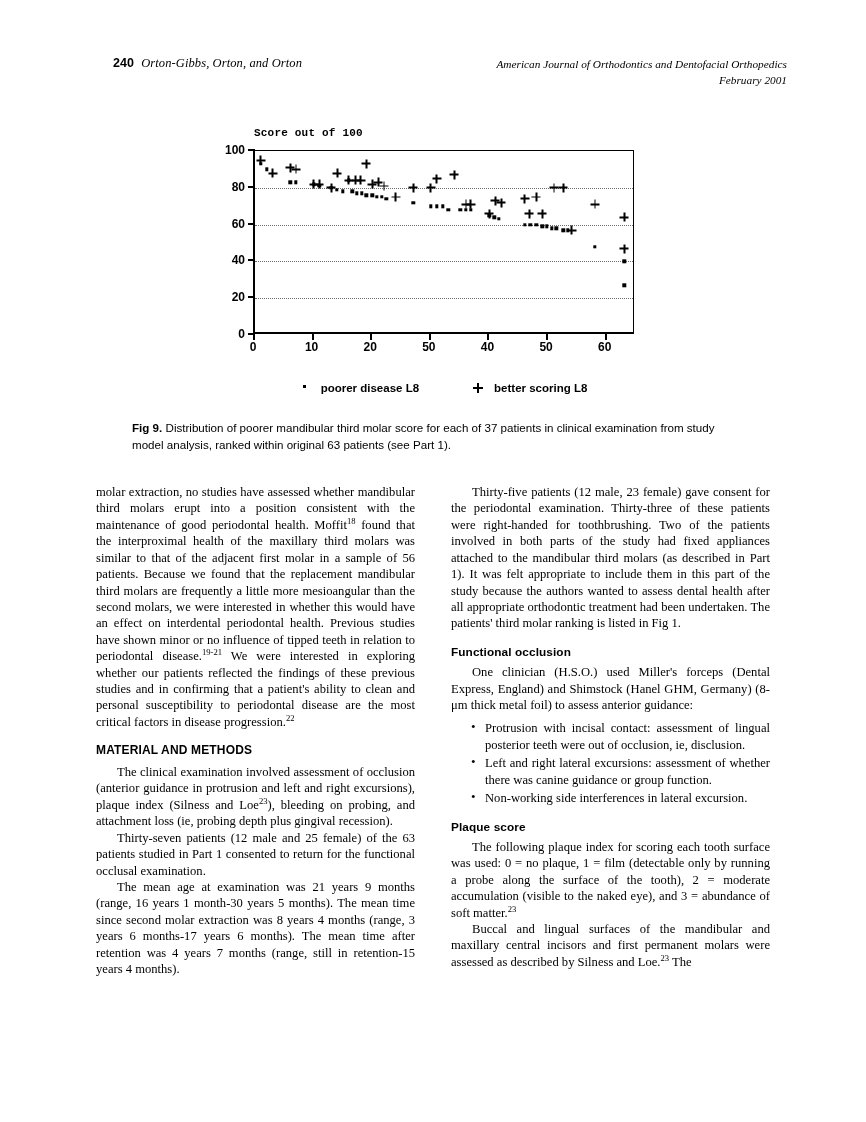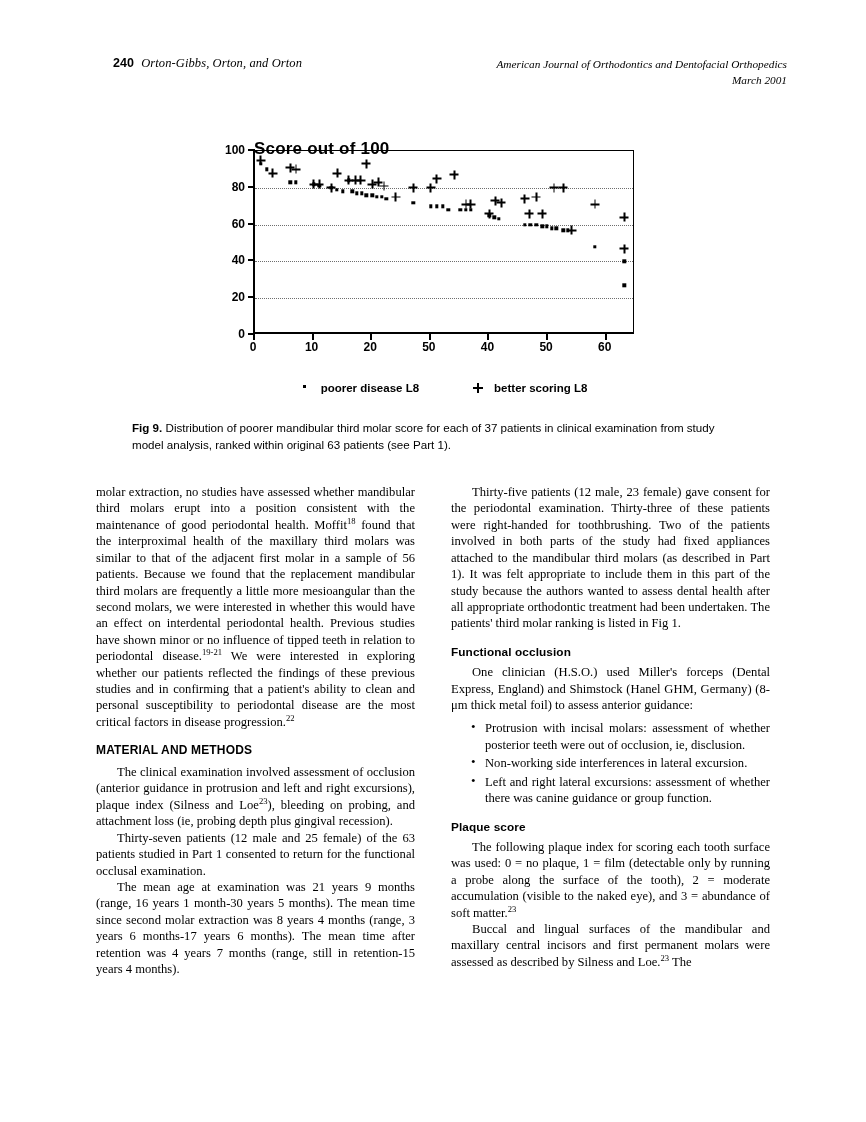--- a/index.html
+++ b/index.html
@@ -23,23 +23,23 @@
     font-style:normal; font-weight:bold; font-family:"Liberation Sans", sans-serif;
     font-size:12.5px; margin-right:7px;
   }
   .rh-right { text-align:right; font-style:italic; font-size:11.3px; line-height:1.42; }
 
   
   .figure { position:absolute; left:96px; top:120px; width:674px; }
   .chart-wrap { position:relative; width:674px; height:290px; }
 
   .chart-title {
-    position:absolute; left:158px; top:19px;
-    font-family:Liberation Sans, sans-serif;
-    font-weight:bold; font-size:17px; letter-spacing:.2px;
+    position:absolute; left:158px; top:7px;
+    font-family:Liberation Mono, monospace;
+    font-weight:bold; font-size:11px; letter-spacing:.2px;
     white-space:nowrap;
   }
   .plot {
     position:absolute; left:157px; top:30px;
     width:381px; height:184px;
     border-left:2.2px solid #000;
     border-bottom:2.2px solid #000;
     border-right:1.6px solid #000;
     border-top:1.6px solid #000;
     box-sizing:border-box;
@@ -147,21 +147,21 @@
 <body>
 
 <div class="page">
 
   <div class="runhead">
     <div class="rh-left">
       <span class="folio">240</span><span>Orton-Gibbs, Orton, and Orton</span>
     </div>
     <div class="rh-right">
       <div>American Journal of Orthodontics and Dentofacial Orthopedics</div>
-      <div>March 2001</div>
+      <div>February 2001</div>
     </div>
   </div>
 
   <div class="figure">
     <div class="chart-wrap">
       <div class="chart-title">Score out of 100</div>
       <div class="plot">
         <div class="plot-inner" id="plot-inner">
             <div class="gridline" style="top: 147.2px;"></div>
             <div class="gridline" style="top: 110.4px;"></div>
@@ -306,23 +306,23 @@
     </div>
 
     <div class="col">
       <p>Thirty-five patients (12 male, 23 female) gave consent for the periodontal examination. Thirty-three of these patients were right-handed for toothbrushing. Two of the patients involved in both parts of the study had fixed appliances attached to the mandibular third molars (as described in Part 1). It was felt appropriate to include them in this part of the study because the authors wanted to assess dental health after all appropriate orthodontic treatment had been undertaken. The patients' third molar ranking is listed in Fig 1.</p>
 
       <h3 class="sub">Functional occlusion</h3>
 
       <p>One clinician (H.S.O.) used Miller's forceps (Dental Express, England) and Shimstock (Hanel GHM, Germany) (8-μm thick metal foil) to assess anterior guidance:</p>
 
       <ul class="bullets" id="bullet-list">
-          <li>Protrusion with incisal molars: assessment of whether posterior teeth were out of occlusion, ie, disclusion.</li>
+          <li>Protrusion with incisal contact: assessment of lingual posterior teeth were out of occlusion, ie, disclusion.</li>
+          <li>Left and right lateral excursions: assessment of whether there was canine guidance or group function.</li>
           <li>Non-working side interferences in lateral excursion.</li>
-          <li>Left and right lateral excursions: assessment of whether there was canine guidance or group function.</li>
         </ul>
 
       <h3 class="sub">Plaque score</h3>
 
       <p><span>The following plaque index for scoring each tooth surface was used: 0 = no plaque, 1 = film (detectable only by running a probe along the surface of the tooth), 2 = moderate accumulation (visible to the naked eye), and 3 = abundance of soft matter.</span><sup>23</sup></p>
 
       <p><span>Buccal and lingual surfaces of the mandibular and maxillary central incisors and first permanent molars were assessed as described by Silness and Loe.</span><sup>23</sup><span> The</span></p>
     </div>
 
   </div>

